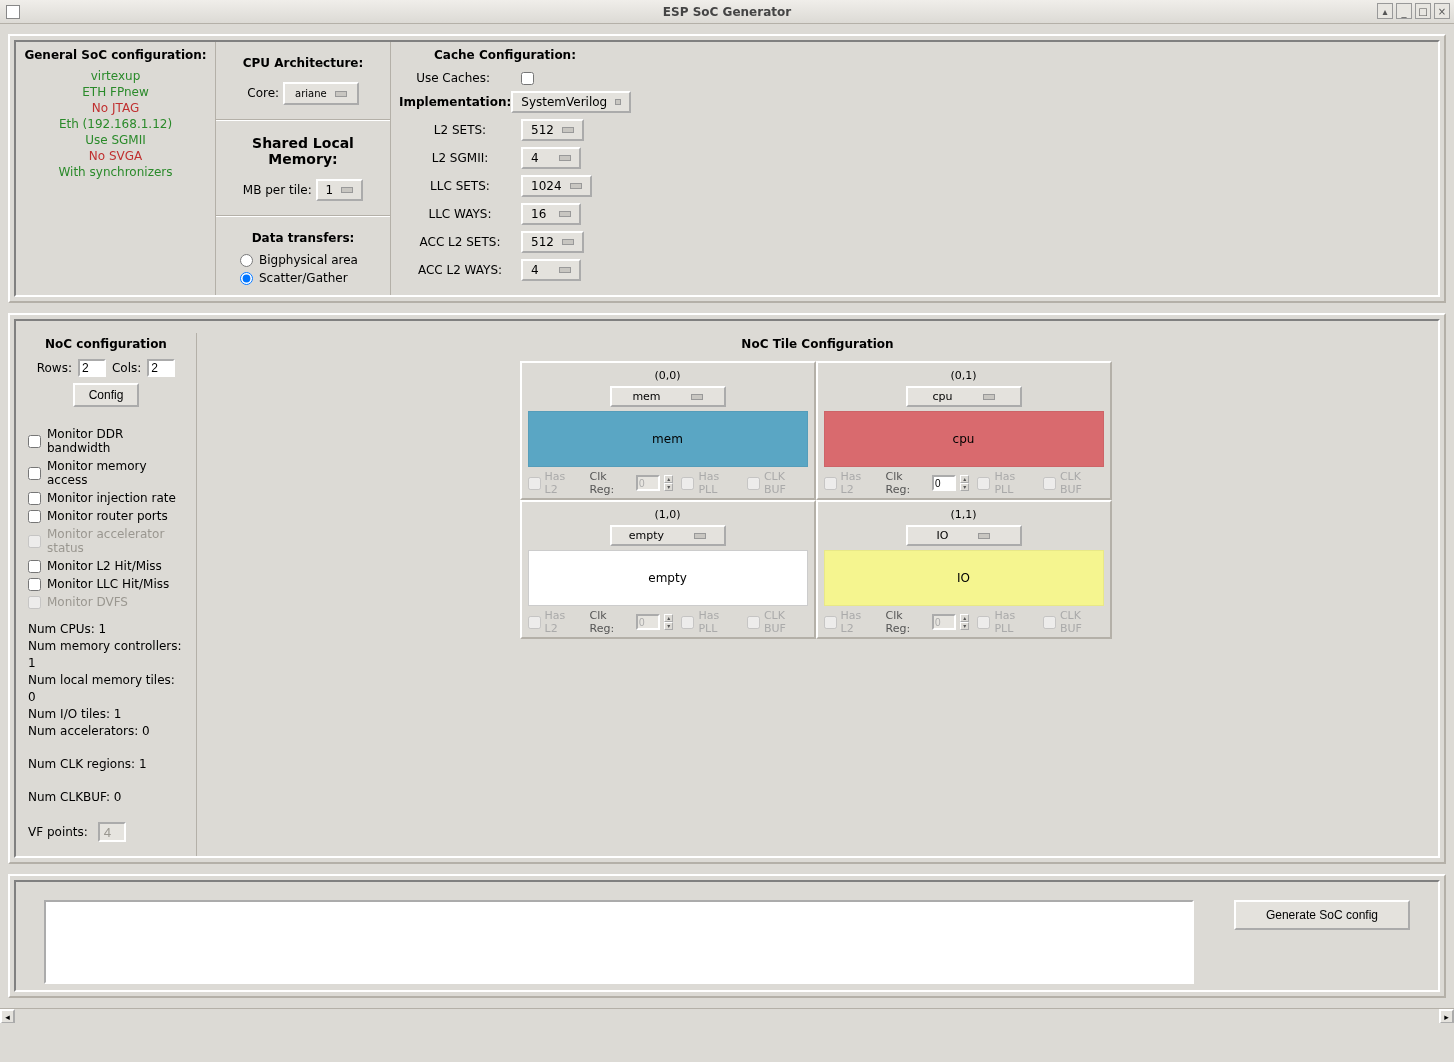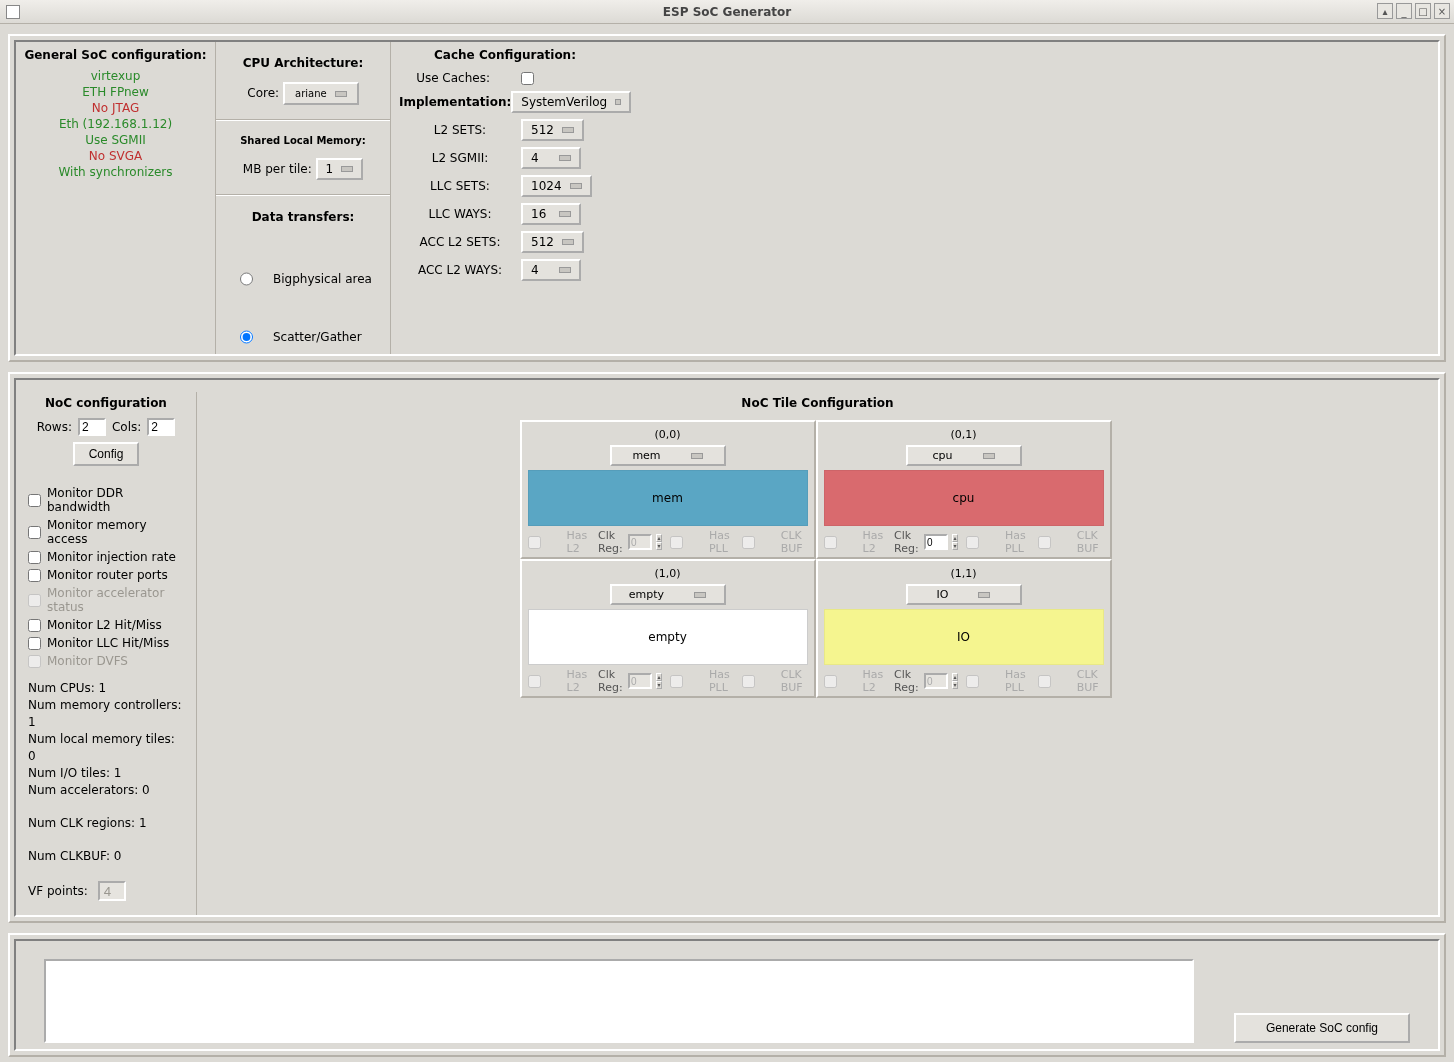--- a/index.html
+++ b/index.html
@@ -19,21 +19,21 @@
 .general .g-item { padding:1px 0; font-size:12px; }
 .green { color:#2a8a2a; }
 .red { color:#c03030; }
 .cpuarch { width:175px; }
 .cpuarch .sect { border-bottom:1px solid #b4b0a8; border-top:1px solid #fff; padding:8px 6px; }
 .cpuarch .sect:first-child{border-top:none;}
 .lbl { display:inline-block; }
 .dropbtn { display:inline-flex; align-items:center; gap:8px; background:#e4e2dd; border:2px outset #fff; padding:2px 8px; font-size:12px; }
 .dropbtn .arrow { width:12px; height:6px; background:#c8c6c1; border:1px solid #999; }
 .dropbtn.big { font-size:10px; padding:4px 10px; }
-.radio { display:flex; gap:20px; padding:2px 0 2px 18px;margin-top:40px; }
+.radio { display:flex; align-items:center; gap:6px; padding:2px 0 2px 18px; }
 .radio input { margin:0; }
 .cache { width:228px; }
 .cache .crow { display:flex; align-items:center; justify-content:space-between; padding:3px 8px; }
 .cache .crow .lbl { text-align:center; flex:1; }
 .cache .dropbtn { min-width:60px; justify-content:space-between; }
 .cache .valwrap { width:90px; display:flex; justify-content:flex-start; }
 .noc { display:flex; margin-top:12px; }
 .nocleft { width:180px; padding:0 8px; }
 .nocleft .colhead { padding:4px 0; }
 .rcrow { display:flex; gap:6px; align-items:center; justify-content:center; padding:4px 0; }
@@ -51,27 +51,27 @@
 .tile { border:2px solid #b4b0a8; border-top-color:#fff; border-left-color:#fff; width:296px; padding:4px 6px 2px; }
 .tcoord { text-align:center; font-size:11px; padding:2px 0 4px; }
 .tdrop { display:flex; justify-content:center; padding-bottom:4px; }
 .tdrop .dropbtn { width:116px; justify-content:center; gap:30px; font-size:11px; padding:2px 6px; }
 .tbody { height:56px; display:flex; align-items:center; justify-content:center; font-size:12px; border:1px solid rgba(0,0,0,0.05); }
 .tbody.mem { background:#5aa6c4; }
 .tbody.cpu { background:#d96a6e; }
 .tbody.empty { background:#fff; border:1px solid #ccc; }
 .tbody.io { background:#f5f58f; }
 .tfoot { display:flex; align-items:center; gap:4px; padding:3px 0 0; font-size:11px; color:#555; flex-wrap:nowrap; }
-.tfoot .dim { color:#aaa;margin-left:22px; }
+.tfoot .dim { color:#aaa; }
 .tfoot input[type=checkbox]{ margin:0; }
 .spin { width:24px; height:16px; border:2px inset #fff; background:#fff; font-size:10px; padding:0 1px; }
 .spin.dis { background:#e6e4df; color:#aaa; }
 .spinbtns { width:10px; height:16px; display:flex; flex-direction:column; }
 .spinbtns div{ flex:1; border:1px outset #fff; background:#dcdad5; font-size:6px; line-height:6px; text-align:center; }
-.bottom { margin-top:12px; display:flex; gap:40px; align-items:flex-end; padding:6px 28px; }
+.bottom { margin-top:12px; display:flex; gap:40px; align-items:flex-start; padding:6px 28px; }
 .msgbox { flex:1; height:84px; background:#fff; border:2px inset #fff; }
 .genbtn { padding:6px 30px; }
 .scrollbar { height:15px; background:#dcdad5; border-top:1px solid #b4b0a8; display:flex; justify-content:space-between; }
 .sb-arr { width:15px; height:15px; border:2px outset #fff; background:#e4e2dd; font-size:9px; display:flex; align-items:center; justify-content:center; }
 </style>
 </head>
 <body>
 
 <div class="titlebar">
   <div class="icon"></div>
@@ -107,21 +107,21 @@
       <div class="colhead">CPU Architecture:</div>
       <div style="text-align:center;padding:6px 0;">
         <span class="lbl">Core:</span>
         <span class="dropbtn big">
                   <span>ariane</span>
                   <span class="arrow"></span>
                 </span>
       </div>
     </div>
     <div class="sect">
-      <div class="colhead" style="font-size:10px">Shared Local Memory:</div>
+      <div class="colhead" style="font-size:14px">Shared Local Memory:</div>
       <div style="text-align:center;padding:6px 0;">
         <span class="lbl">MB per tile:</span>
         <span class="dropbtn">
                   <span>1</span>
                   <span class="arrow"></span>
                 </span>
       </div>
     </div>
     <div class="sect" style="border-bottom:none;">
       <div class="colhead" style="font-size:12px">Data transfers:</div>

